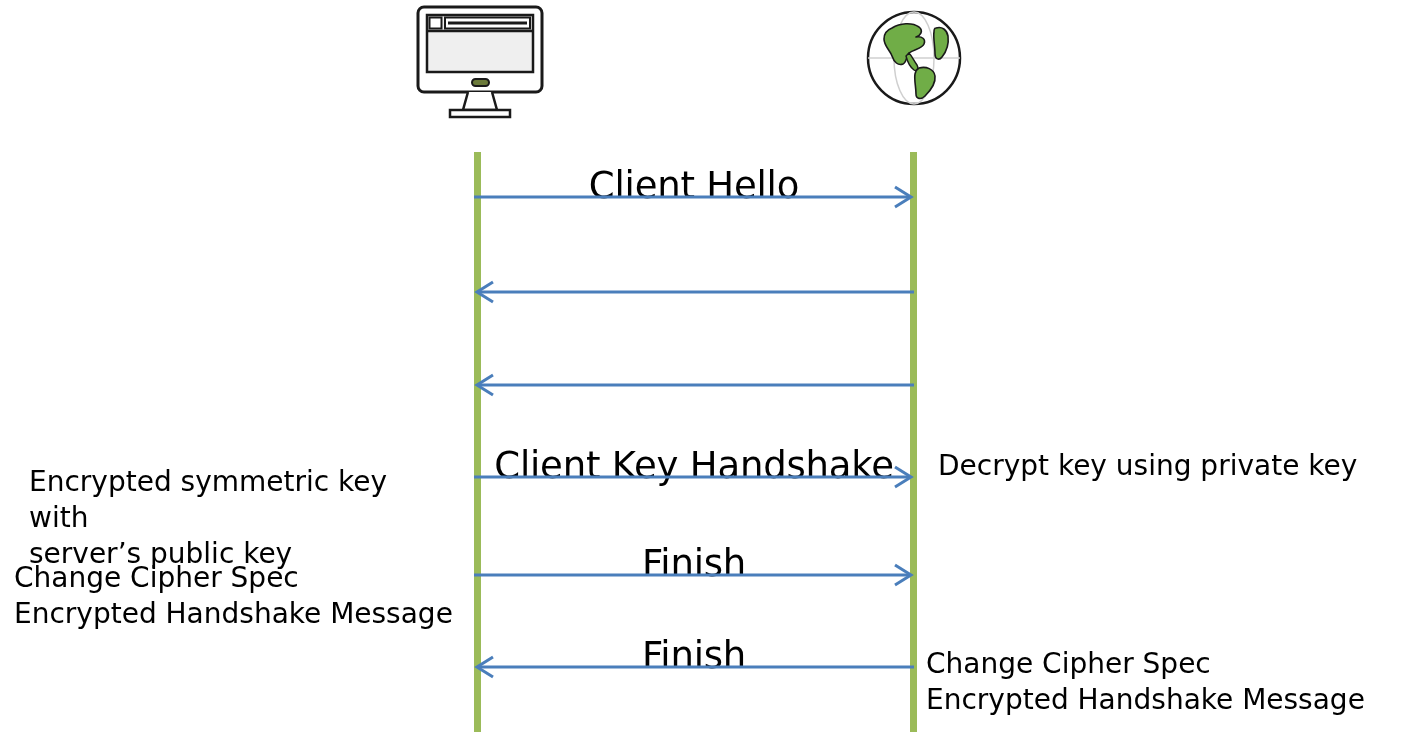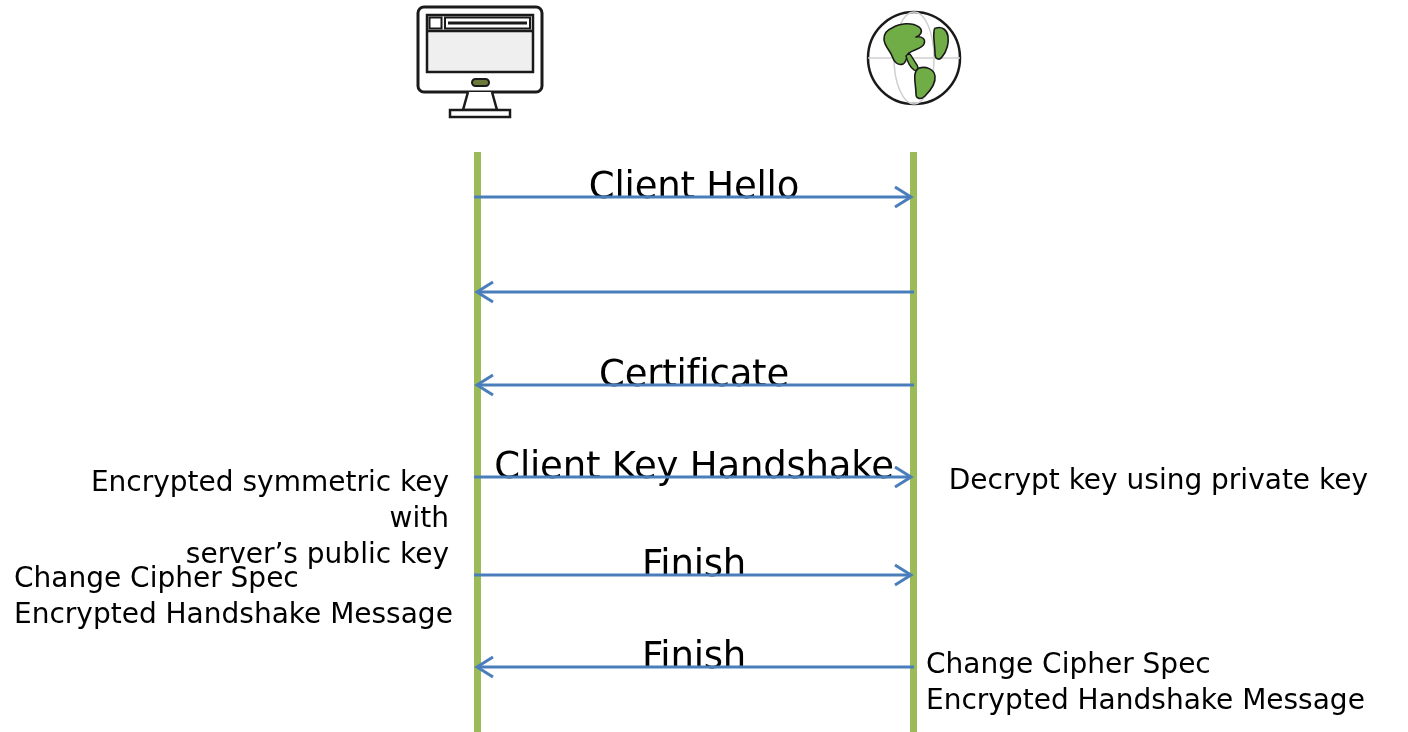--- a/index.html
+++ b/index.html
@@ -85,32 +85,30 @@
     position: absolute;
     font-size: 28px;
     line-height: 36px;
     color: #000000;
     white-space: pre-line;
   }
   #note-client-key {
     left: 29px;
     top: 464px;
     width: 420px;
-    text-align: right;
   }
   #note-change-cipher-client {
     left: 14px;
     top: 560px;
     width: 440px;
   }
   #note-decrypt-key {
     left: 938px;
-    top: 462px;
+    top: 448px;
     width: 430px;
-    text-align: right;
   }
   #note-change-cipher-server {
     left: 926px;
     top: 646px;
     width: 460px;
   }
 </style>
 </head>
 <body>
 
@@ -170,21 +168,20 @@
   </div>
 
   <div class="message" style="top:209px">
     <svg class="message-arrow" viewBox="0 0 440 26">
       <line x1="4" y1="13" x2="440" y2="13" stroke="#4A7EBB" stroke-width="3"></line>
       <polyline points="19,3 3,13 19,23" fill="none" stroke="#4A7EBB" stroke-width="3"></polyline>
     </svg>
   </div>
 
   <div class="message" style="top:302px">
-    <div class="message-label">Certificate</div>
     <svg class="message-arrow" viewBox="0 0 440 26">
       <line x1="4" y1="13" x2="440" y2="13" stroke="#4A7EBB" stroke-width="3"></line>
       <polyline points="19,3 3,13 19,23" fill="none" stroke="#4A7EBB" stroke-width="3"></polyline>
     </svg>
   </div>
 
   <div class="message" style="top:394px">
     <div class="message-label">Client Key Handshake</div>
     <svg class="message-arrow" viewBox="0 0 440 26">
       <line x1="0" y1="13" x2="436" y2="13" stroke="#4A7EBB" stroke-width="3"></line>

